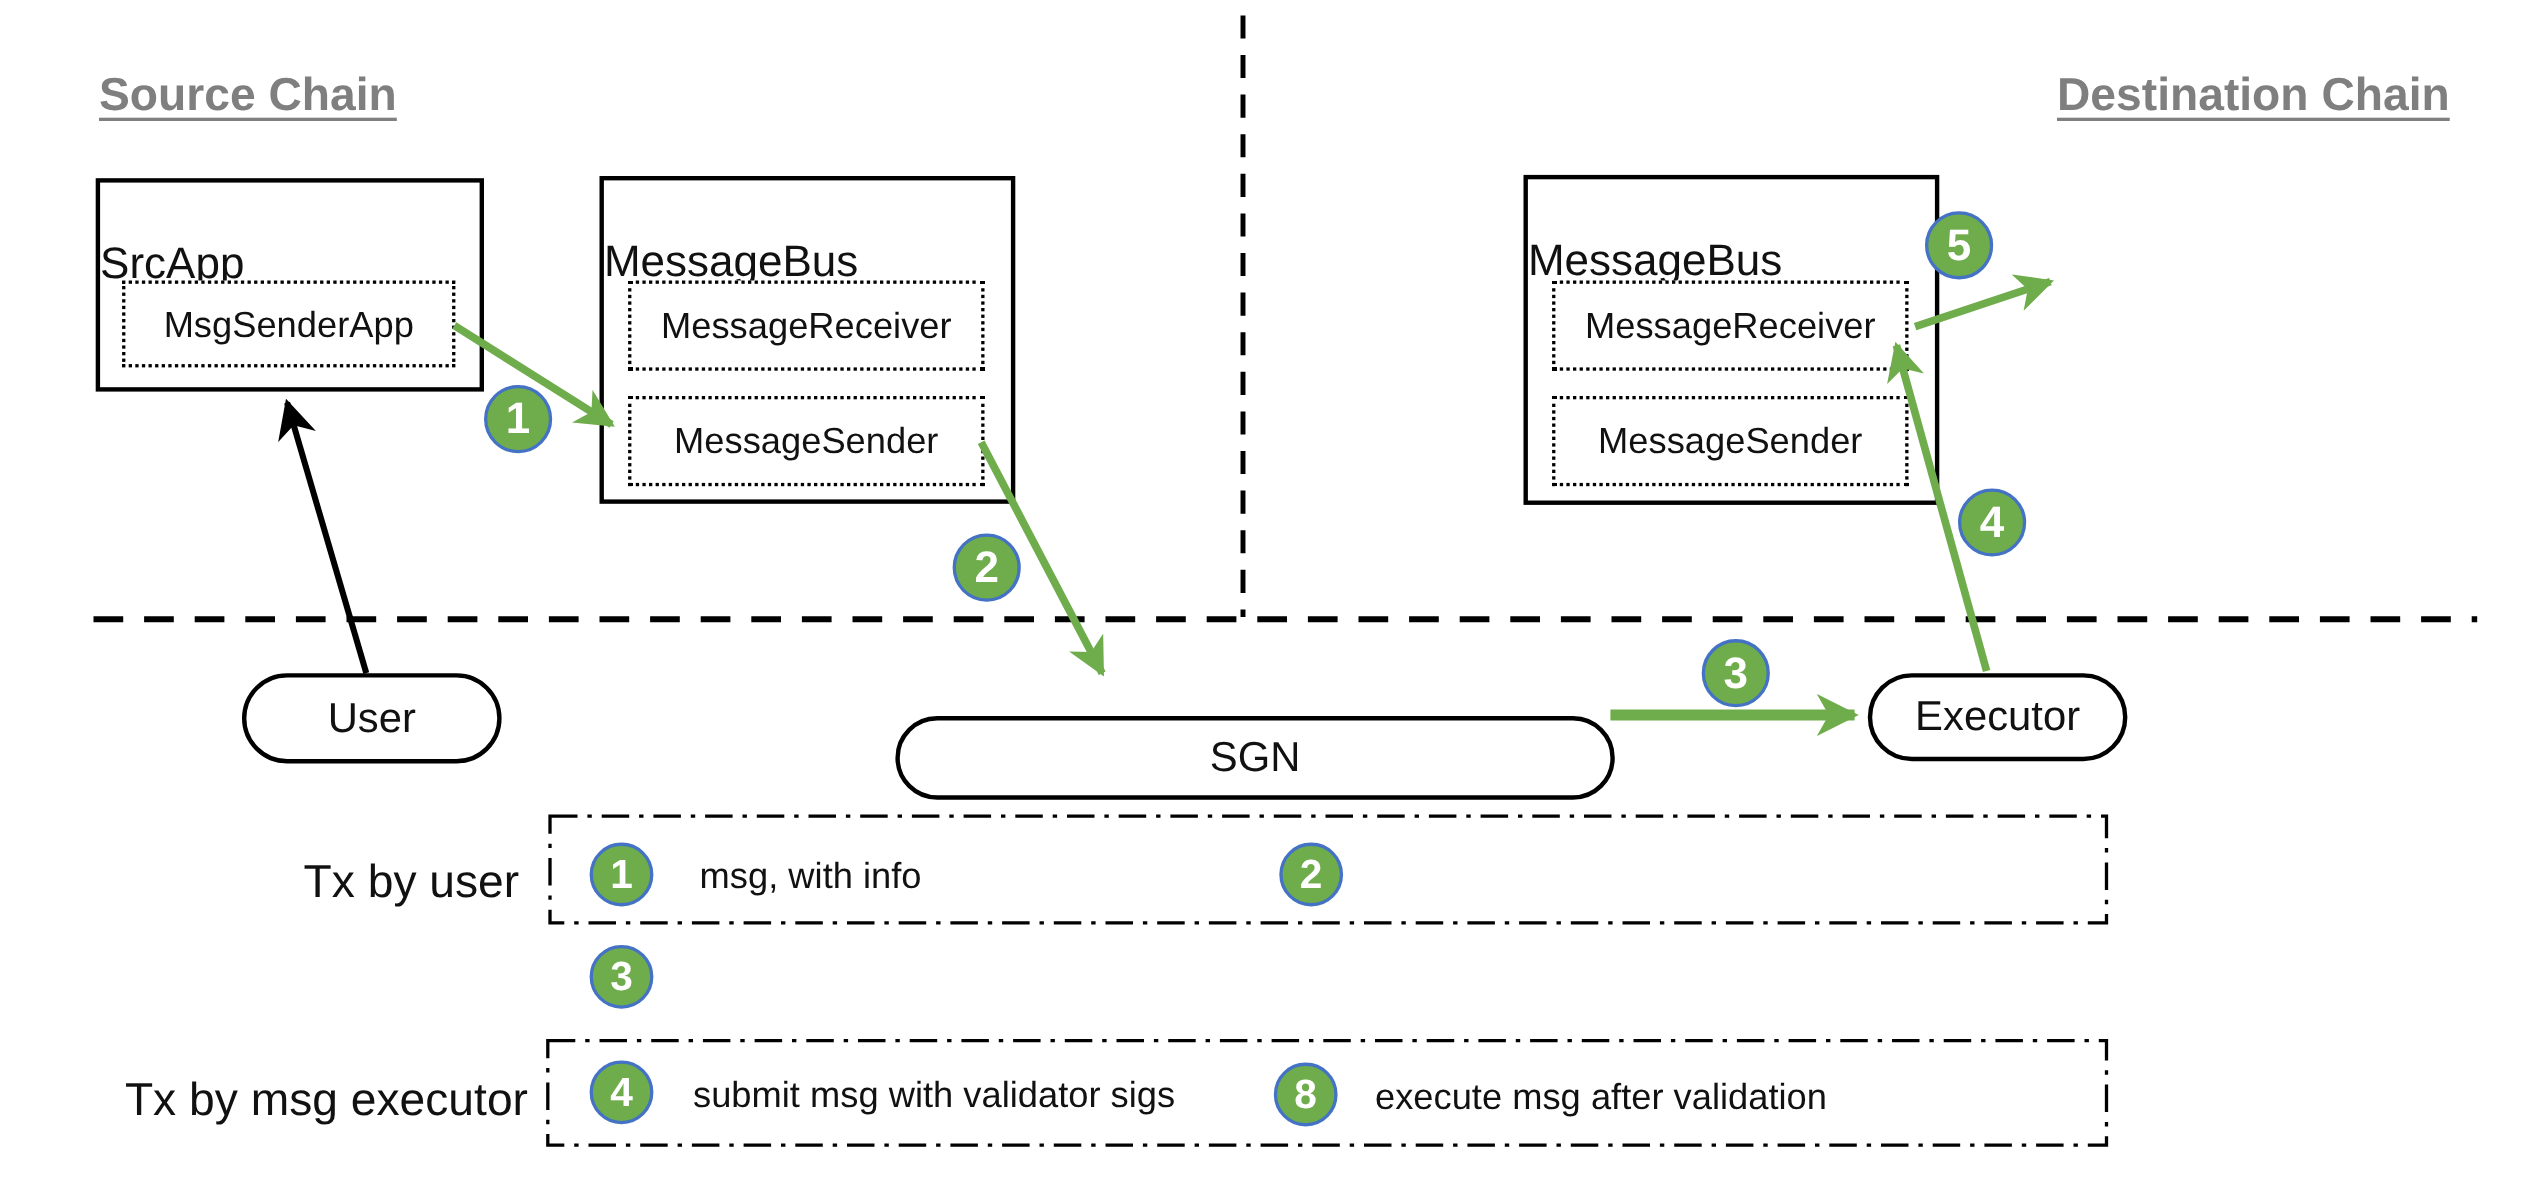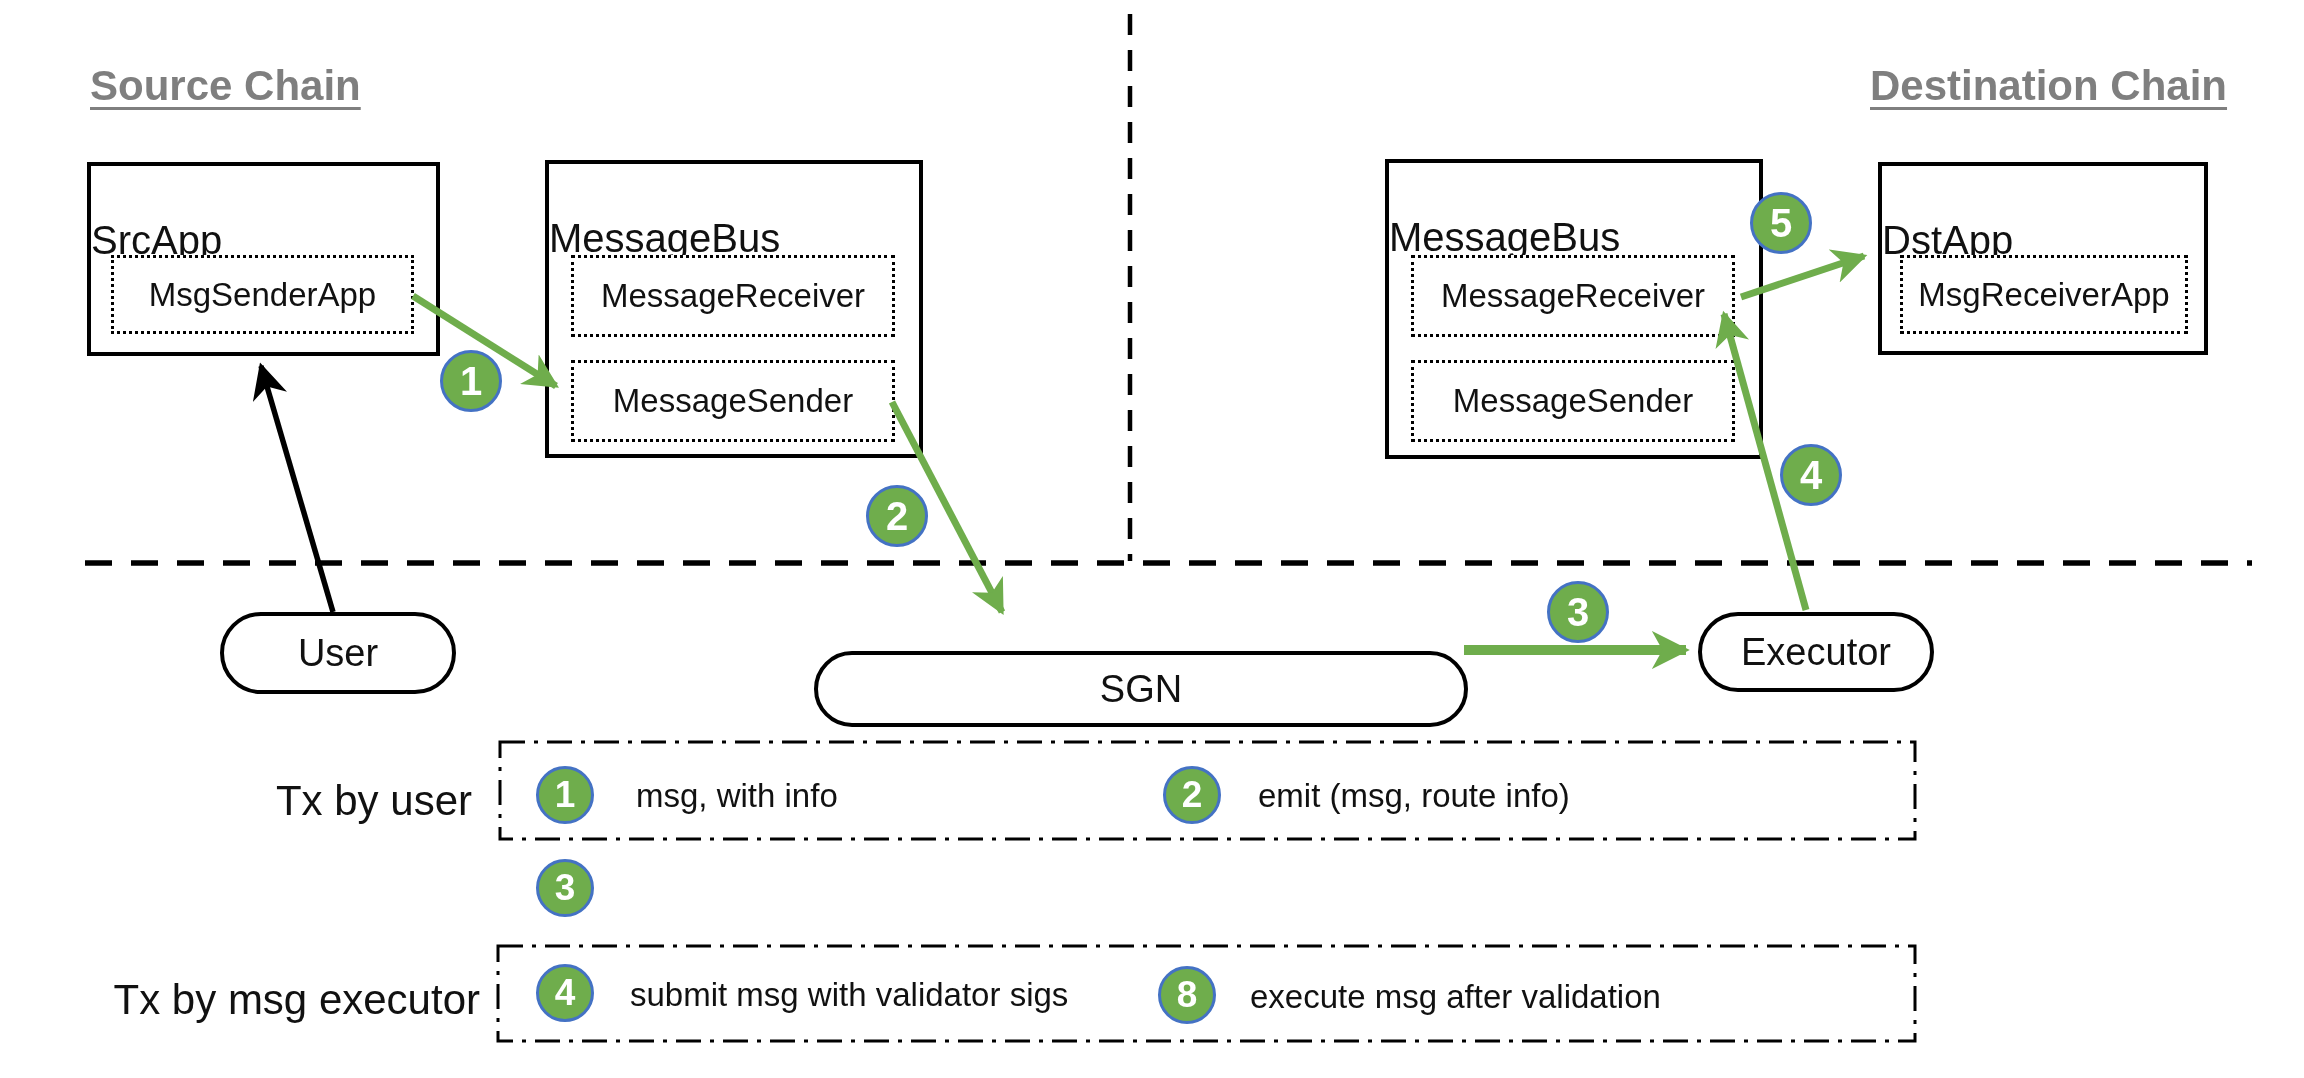--- a/index.html
+++ b/index.html
@@ -52,42 +52,37 @@
     <div class="dotted" style="left:22px;top:91px;width:318px;height:76px">MessageReceiver</div>
     <div class="dotted" style="left:22px;top:196px;width:318px;height:76px">MessageSender</div>
   </div>
 
   <div class="box" style="left:1385px;top:159px;width:370px;height:292px">
     <div class="box-title">MessageBus</div>
     <div class="dotted" style="left:22px;top:92px;width:318px;height:76px">MessageReceiver</div>
     <div class="dotted" style="left:22px;top:197px;width:318px;height:76px">MessageSender</div>
   </div>
 
-  <div class="box" style="left:1878px;top:162px;width:322px;height:185px">
-    <div class="box-title">DstApp</div>
-    <div class="dotted" style="left:18px;top:89px;width:282px;height:73px">MsgReceiverApp</div>
-  </div>
 
   <div class="pill" style="left:220px;top:612px;width:228px;height:74px">User</div>
   <div class="pill" style="left:814px;top:651px;width:646px;height:68px">SGN</div>
   <div class="pill" style="left:1698px;top:612px;width:228px;height:72px">Executor</div>
 
   <div class="badge" style="left:440px;top:350px">1</div>
   <div class="badge" style="left:866px;top:485px">2</div>
   <div class="badge" style="left:1547px;top:581px">3</div>
   <div class="badge" style="left:1780px;top:444px">4</div>
   <div class="badge" style="left:1750px;top:192px">5</div>
 
   <div class="llabel" style="right:1832px;top:777px">Tx by user</div>
   <div class="llabel" style="right:1824px;top:976px">Tx by msg executor</div>
 
   <div class="badge small" style="left:536px;top:766px">1</div>
   <div class="ltext" style="left:636px;top:777px">msg, with info</div>
   <div class="badge small" style="left:1163px;top:766px">2</div>
-  <div class="ltext" style="left:1258px;top:777px">emit (msg, route info)</div>
 
   <div class="badge small" style="left:536px;top:859px">3</div>
 
   <div class="badge small" style="left:536px;top:964px">4</div>
   <div class="ltext" style="left:630px;top:976px">submit msg with validator sigs</div>
   <div class="badge small" style="left:1158px;top:966px">8</div>
   <div class="ltext" style="left:1250px;top:978px">execute msg after validation</div>
 
   <svg id="overlay" viewBox="0 0 2304 1078">
     <defs>

